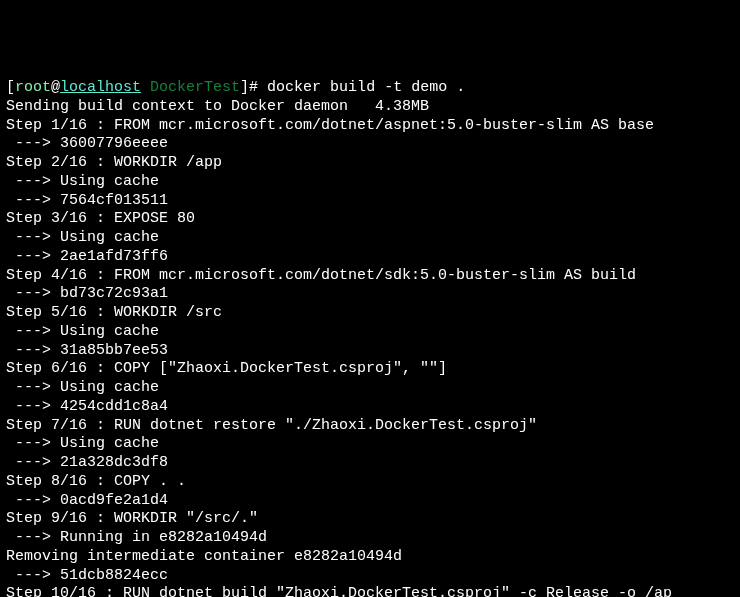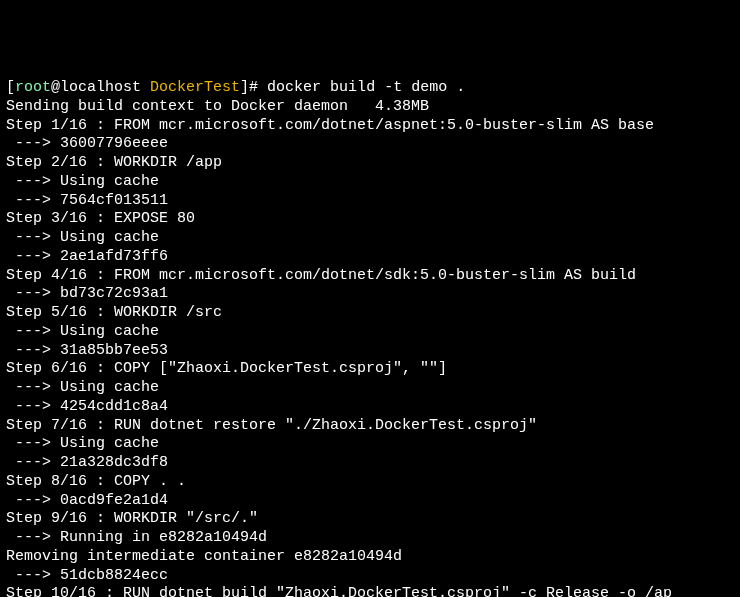--- a/index.html
+++ b/index.html
@@ -22,24 +22,25 @@
     .prompt-bracket {
       color: #ffffff;
     }
     .prompt-user {
       color: #86efac;
     }
     .prompt-at {
       color: #ffffff;
     }
     .prompt-host {
-      color: #ffffff;
+      color: #5eead4;
+      text-decoration: underline;
     }
     .prompt-dir {
-      color: #eab308;
+      color: #15803d;
     }
     .prompt-hash {
       color: #ffffff;
     }
     .line {
       display: block;
     }
   </style>
 </head>
 <body>

